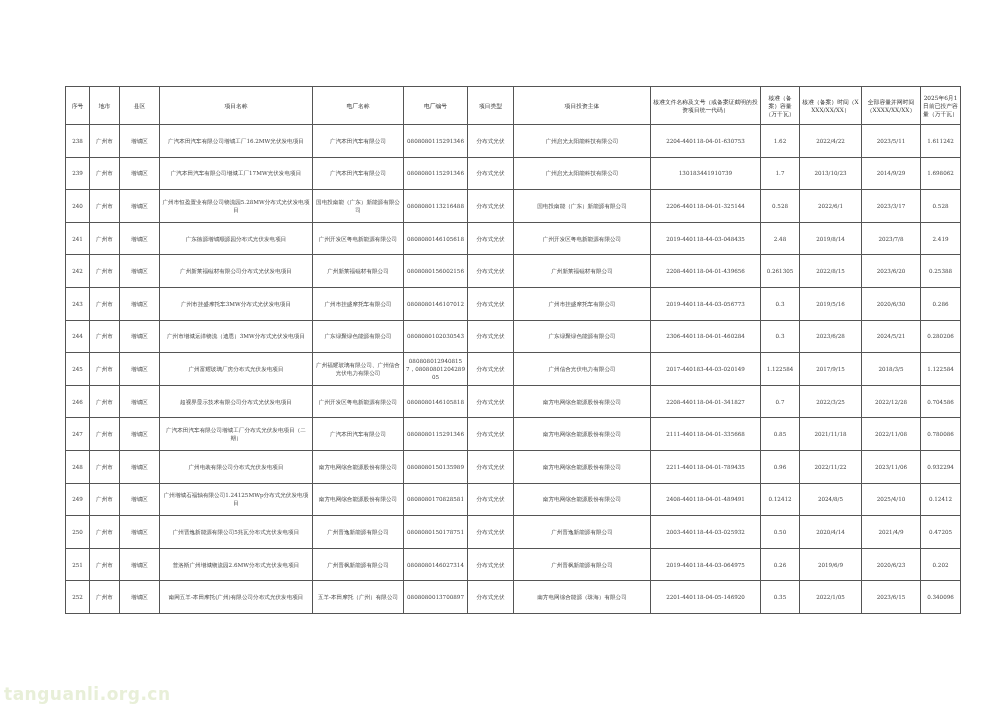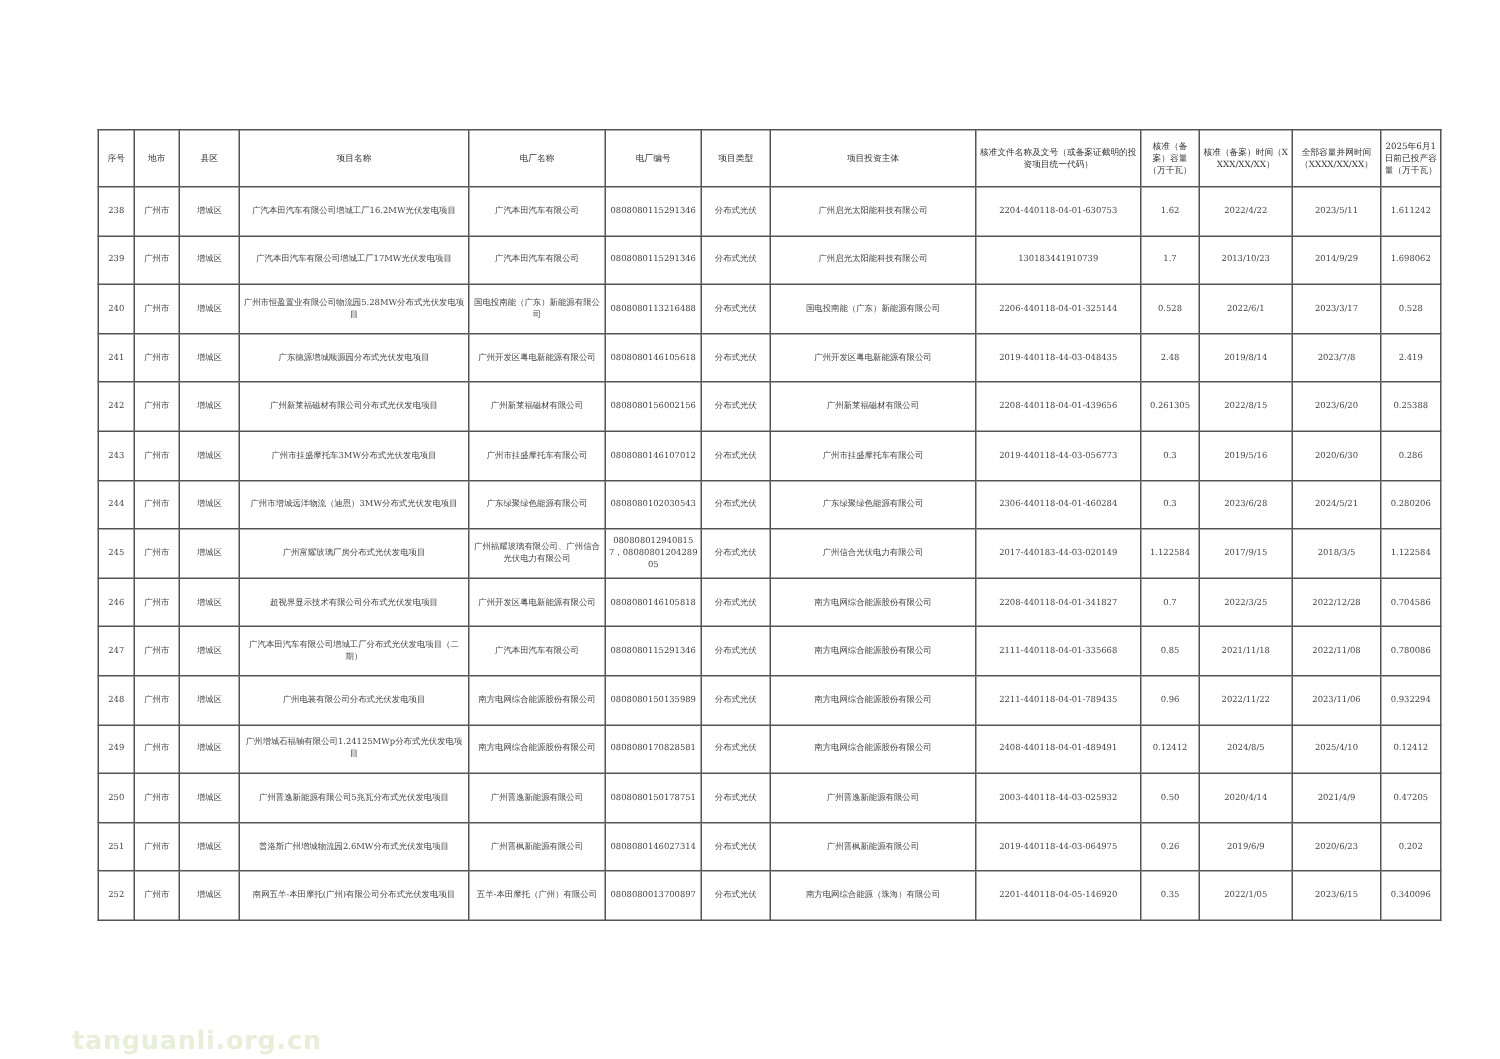--- a/index.html
+++ b/index.html
@@ -6,21 +6,21 @@
   body { width:1000px; height:706px; position:relative; overflow:hidden;
          font-family:"DejaVu Serif","Liberation Serif",serif; color:#333; }
   .sheet { position:absolute; left:65px; top:86px; width:875px; }
   table { border-collapse:collapse; width:875px; table-layout:fixed; }
   th, td { border:1px solid #555; text-align:center; vertical-align:middle;
            font-size:5.6px; line-height:8px; padding:0 2px; font-weight:normal;
            overflow:hidden; word-break:break-all; color:#444; }
   thead th { height:37px; font-size:5.8px; color:#333; }
   tbody td { height:31.6px; }
   .watermark { position:absolute; left:4px; top:684px; font-family:"DejaVu Sans","Liberation Sans",sans-serif;
-               font-size:17px; color:#e8efd8; letter-spacing:0.5px; font-weight:bold;margin-left:44px; }
+               font-size:17px; color:#e8efd8; letter-spacing:0.5px; font-weight:bold; }
 </style>
 </head>
 <body>
 
 <div class="sheet">
   <table>
     <colgroup>
       <col style="width:24px">
         <col style="width:30px">
         <col style="width:40px">

